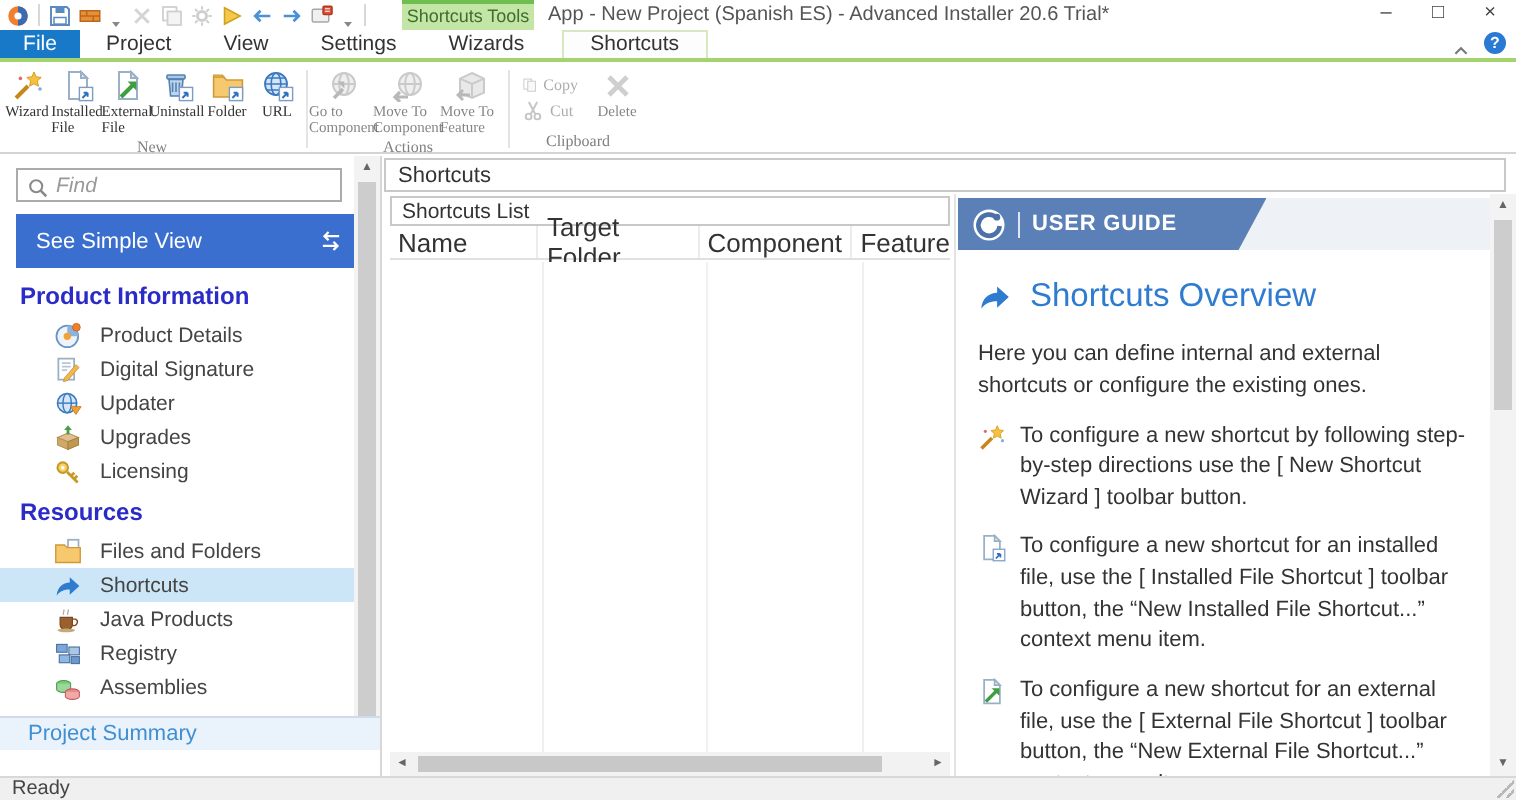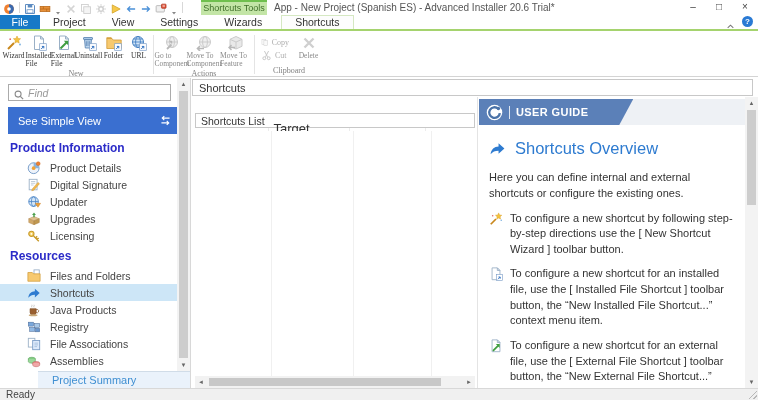--- a/index.html
+++ b/index.html
@@ -72,33 +72,33 @@
   .sec-head { font-size:12px; font-weight:bold; color:#2b2bc8; margin:5px 0 4px 10px; }
   .sitem { height:17px; display:flex; align-items:center; gap:9px; padding-left:27px;
            font-size:10.5px; color:#444; }
   .sitem.selected { background:#cde6f7; }
   .sitem .sic { width:14px; height:14px; flex:none; }
   .side-scroll { position:absolute; right:0; top:0; bottom:17px; width:13px;
                  background:#f3f3f3; }
   .sarrow { position:absolute; left:0; width:13px; height:12px; text-align:center;
             font-size:6px; color:#666; line-height:12px; }
   .sthumb { position:absolute; left:2px; right:2px; background:#cdcdcd; }
-  .project-summary { position:absolute; bottom:0; left:0; right:0; height:17px;
+  .project-summary { position:absolute; bottom:13px; left:0; right:0; height:17px;
                      background:#eaf2fb; border-top:1px solid #d0dce8; color:#3f8fd2;
-                     font-size:11px; line-height:16px; padding-left:14px;margin-left:38px; }
+                     font-size:11px; line-height:16px; padding-left:14px; }
 
   
   .rightarea { flex:1; display:flex; flex-direction:column; position:relative; }
   .content-header { height:17px; margin:1px 5px 0 1px; border:1px solid #c8c8c8;
                     font-size:11px; display:flex; align-items:center; padding-left:6px;
                     background:#fff; }
   .content-row { flex:1; display:flex; position:relative; margin-top:1px; }
 
   .listpane { width:286px; position:relative; }
-  .list-title { margin:16px 2px 0 4px; height:15px; border:1px solid #c8c8c8;
+  .list-title { margin:1px 2px 0 4px; height:15px; border:1px solid #c8c8c8;
                 font-size:10.5px; display:flex; align-items:center; padding-left:5px; }
   .thead { display:flex; height:17px; margin:0 2px 0 4px; border-bottom:1px solid #e0e0e0;
            font-size:13px; color:#333; }
   .thcell { display:flex; align-items:center; padding-left:4px; border-right:1px solid #ececec; }
   .tbody { position:absolute; top:34px; bottom:12px; left:4px; right:2px; background:#fff; }
   .colline { position:absolute; top:0; bottom:0; width:1px; background:#f0f0f0; }
   .hscroll { position:absolute; bottom:0; left:4px; right:2px; height:12px; background:#f2f2f2; }
   .harrow { position:absolute; top:0; width:12px; height:12px; text-align:center;
             font-size:6px; color:#666; line-height:12px; }
   .hthumb { position:absolute; top:2px; left:14px; right:34px; height:8px; background:#c8c8c8; }
@@ -425,28 +425,20 @@
           <span>Java Products</span>
         </div>
         <div class="sitem">
           <span class="sic"><svg viewBox="0 0 16 16" width="100%" height="100%">
                 <rect x="1.5" y="2.5" width="6" height="4.5" fill="#7aa8dc" stroke="#4a6a98" stroke-width=".6"></rect>
                 <rect x="8.5" y="4" width="6" height="4.5" fill="#a8c8e8" stroke="#4a6a98" stroke-width=".6"></rect>
                 <rect x="3" y="8.5" width="6" height="4.5" fill="#90b8e4" stroke="#4a6a98" stroke-width=".6"></rect>
                 <rect x="9.8" y="9.5" width="4.7" height="4" fill="#6a98d0" stroke="#4a6a98" stroke-width=".6"></rect>
               </svg></span>
           <span>Registry</span>
-        </div>
-        <div class="sitem">
-          <span class="sic"><svg viewBox="0 0 16 16" width="100%" height="100%">
-                <rect x="1.5" y="1.5" width="7.5" height="10" fill="#fff" stroke="#9ab0c6"></rect>
-                <rect x="6.5" y="4" width="8" height="10.5" fill="#ddeafb" stroke="#7a9cc6"></rect>
-                <path d="M8.5 7h4M8.5 9h4M8.5 11h3" stroke="#8aabcf" stroke-width=".7"></path>
-              </svg></span>
-          <span>File Associations</span>
         </div>
         <div class="sitem">
           <span class="sic"><svg viewBox="0 0 16 16" width="100%" height="100%">
                 <ellipse cx="5.5" cy="5.5" rx="4" ry="1.8" fill="#7ac87a" stroke="#4a9a4a" stroke-width=".6"></ellipse>
                 <path d="M1.5 5.5v3.2c0 1 1.8 1.8 4 1.8s4-.8 4-1.8V5.5" fill="#9ad89a" stroke="#4a9a4a" stroke-width=".6"></path>
                 <ellipse cx="10.5" cy="10.3" rx="4" ry="1.8" fill="#e88a8a" stroke="#c05a5a" stroke-width=".6"></ellipse>
                 <path d="M6.5 10.3v2.4c0 1 1.8 1.8 4 1.8s4-.8 4-1.8v-2.4" fill="#f0a8a8" stroke="#c05a5a" stroke-width=".6"></path>
               </svg></span>
           <span>Assemblies</span>
         </div>

